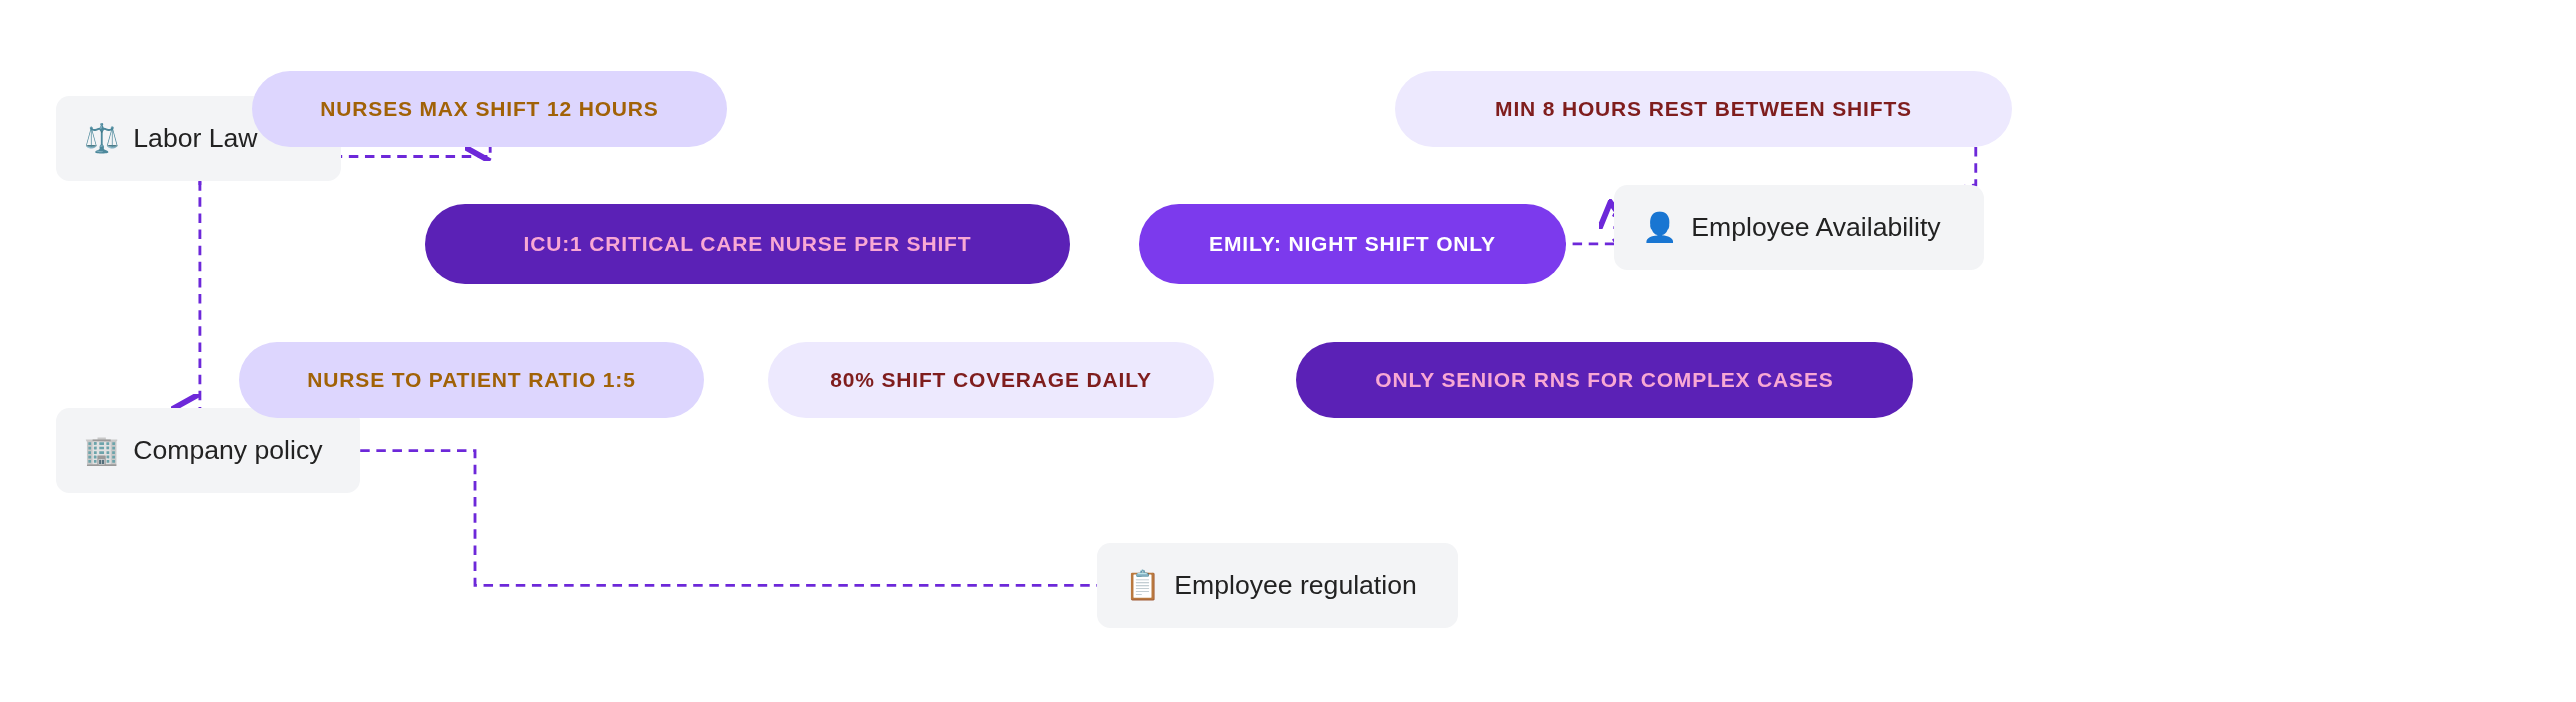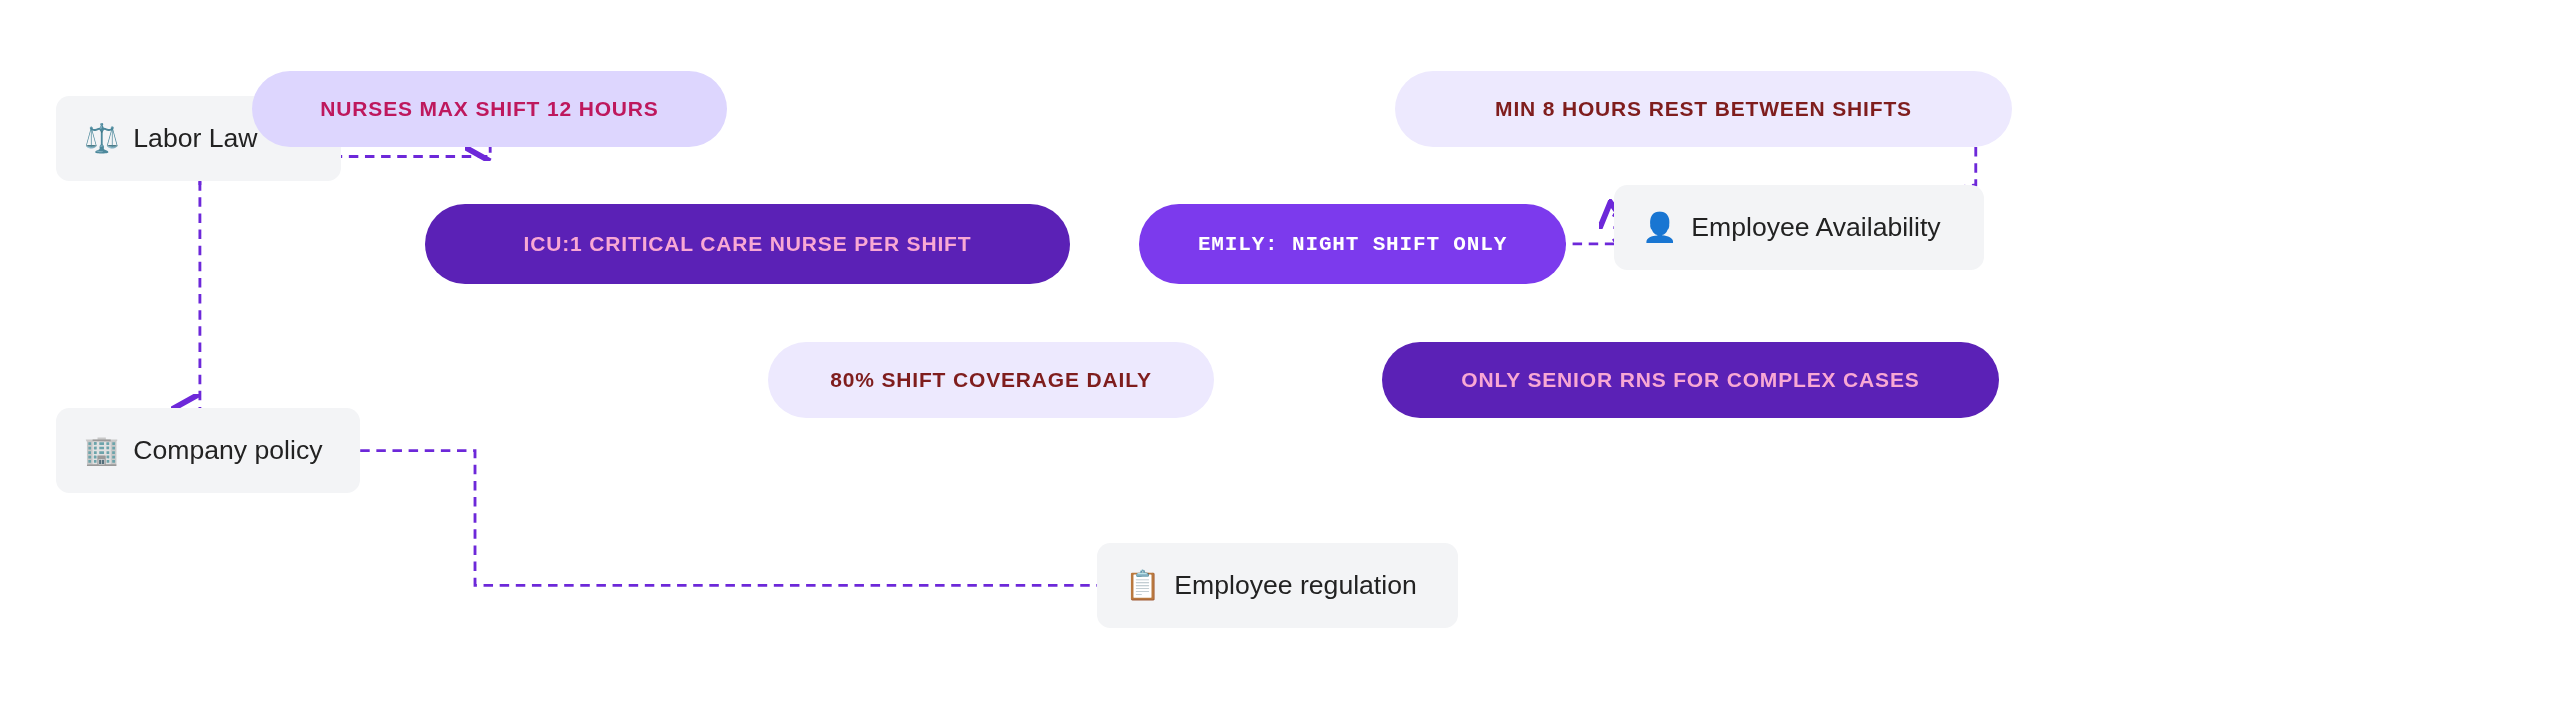--- a/index.html
+++ b/index.html
@@ -34,26 +34,25 @@
     }
 
     .pill-dark {
       background: #5b21b6;
       color: #f9a8d4;
     }
 
     .pill-medium {
       background: #7c3aed;
       color: #fff;
-      font-family: Liberation Mono, monospace;
     }
 
     .pill-light {
       background: #ddd6fe;
-      color: #be185d;
+      color: #a16207;
       justify-content: center;
     }
 
     .pill-lightest {
       background: #ede9fe;
       color: #7f1d1d;
     }
 
     
     .card-node {
@@ -150,23 +149,26 @@
   </div>
 
   <div class="pill pill-dark" style="left:425px; top:204px; width:645px; height:80px;">
     <span>ICU:1 CRITICAL CARE NURSE PER SHIFT</span>
   </div>
 
   <div class="pill pill-medium" style="left:1139px; top:204px; width:427px; height:80px;">
     <span>EMILY: NIGHT SHIFT ONLY</span>
   </div>
 
+  <div class="pill pill-light" style="left:239px; top:342px; width:465px; height:76px;">
+    <span>NURSE TO PATIENT RATIO 1:5</span>
+  </div>
 
   <div class="pill pill-lightest" style="left:768px; top:342px; width:446px; height:76px;">
     <span>80% SHIFT COVERAGE DAILY</span>
   </div>
 
-  <div class="pill pill-dark" style="left:1382px; top:342px; width:617px; height:76px;">
+  <div class="pill pill-dark" style="left:1296px; top:342px; width:617px; height:76px;">
     <span>ONLY SENIOR RNS FOR COMPLEX CASES</span>
   </div>
 
 </div>
 
 
 </body></html>

